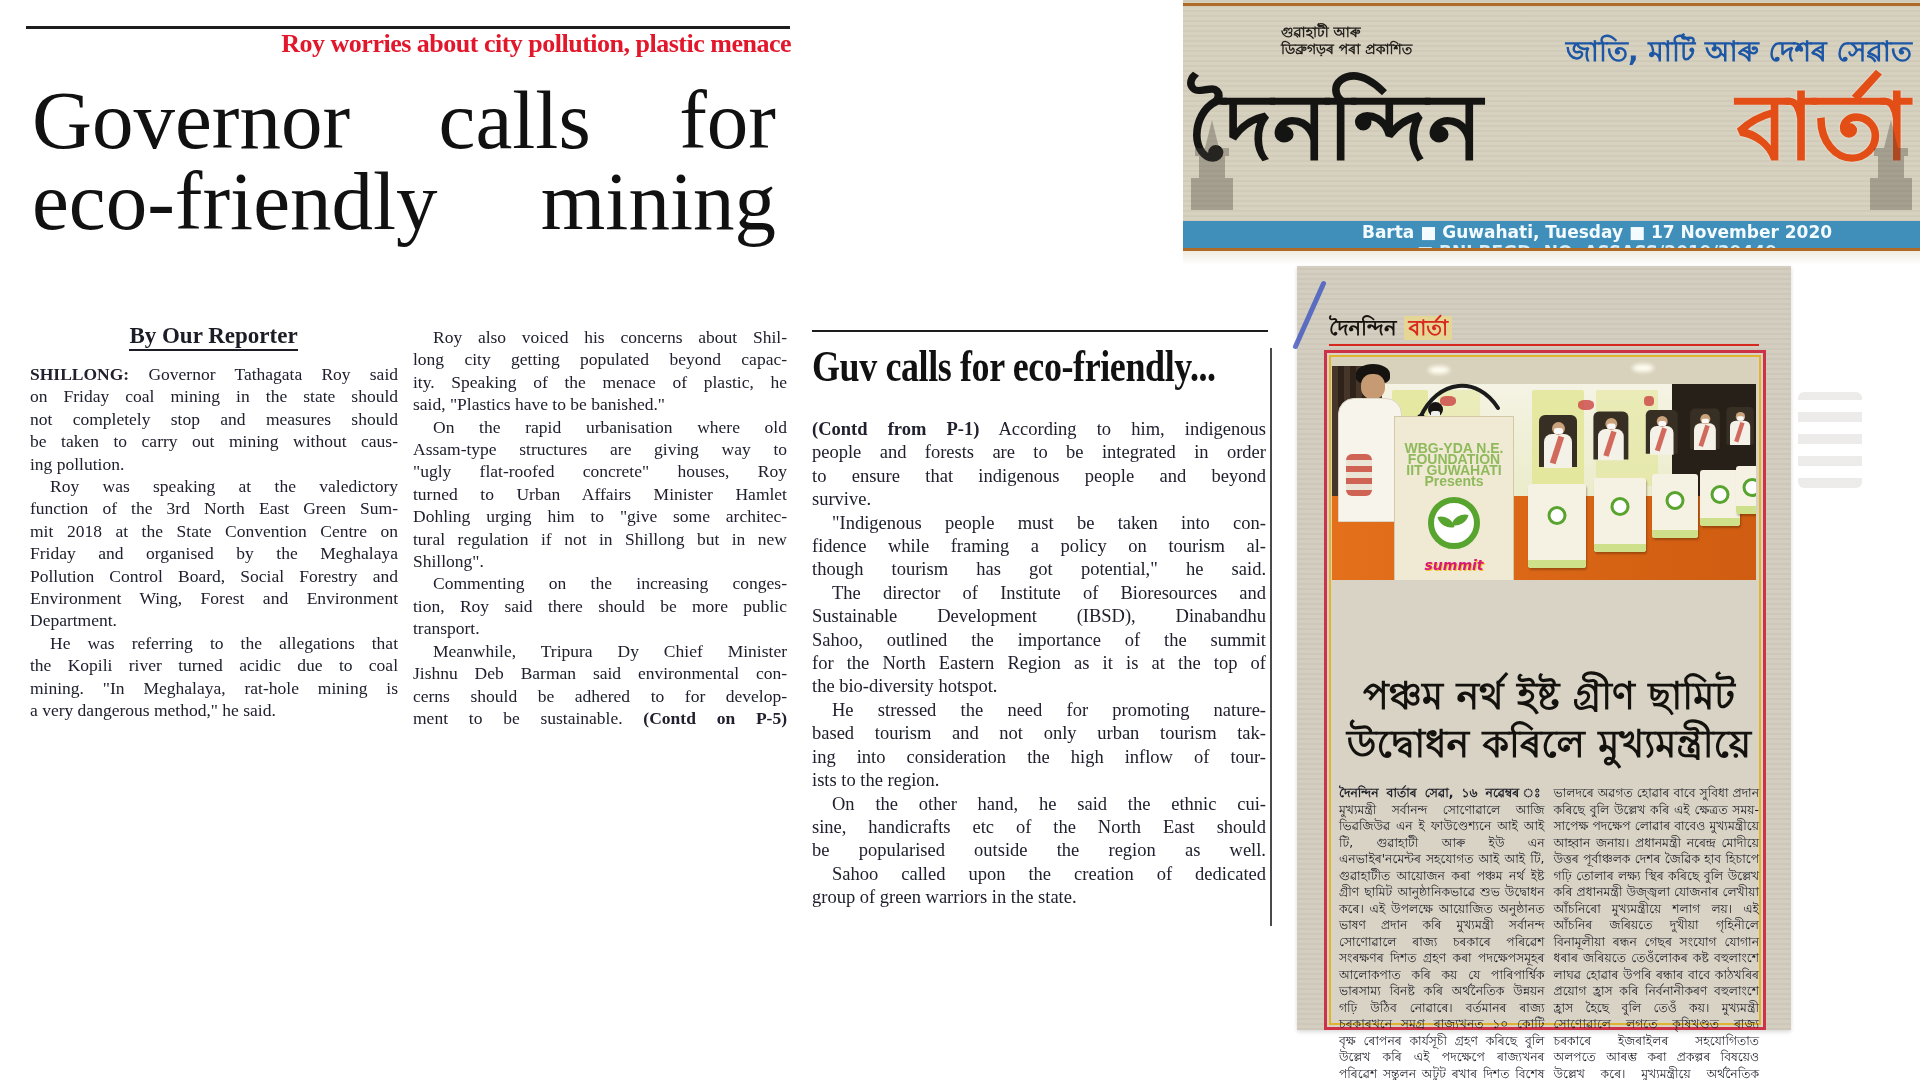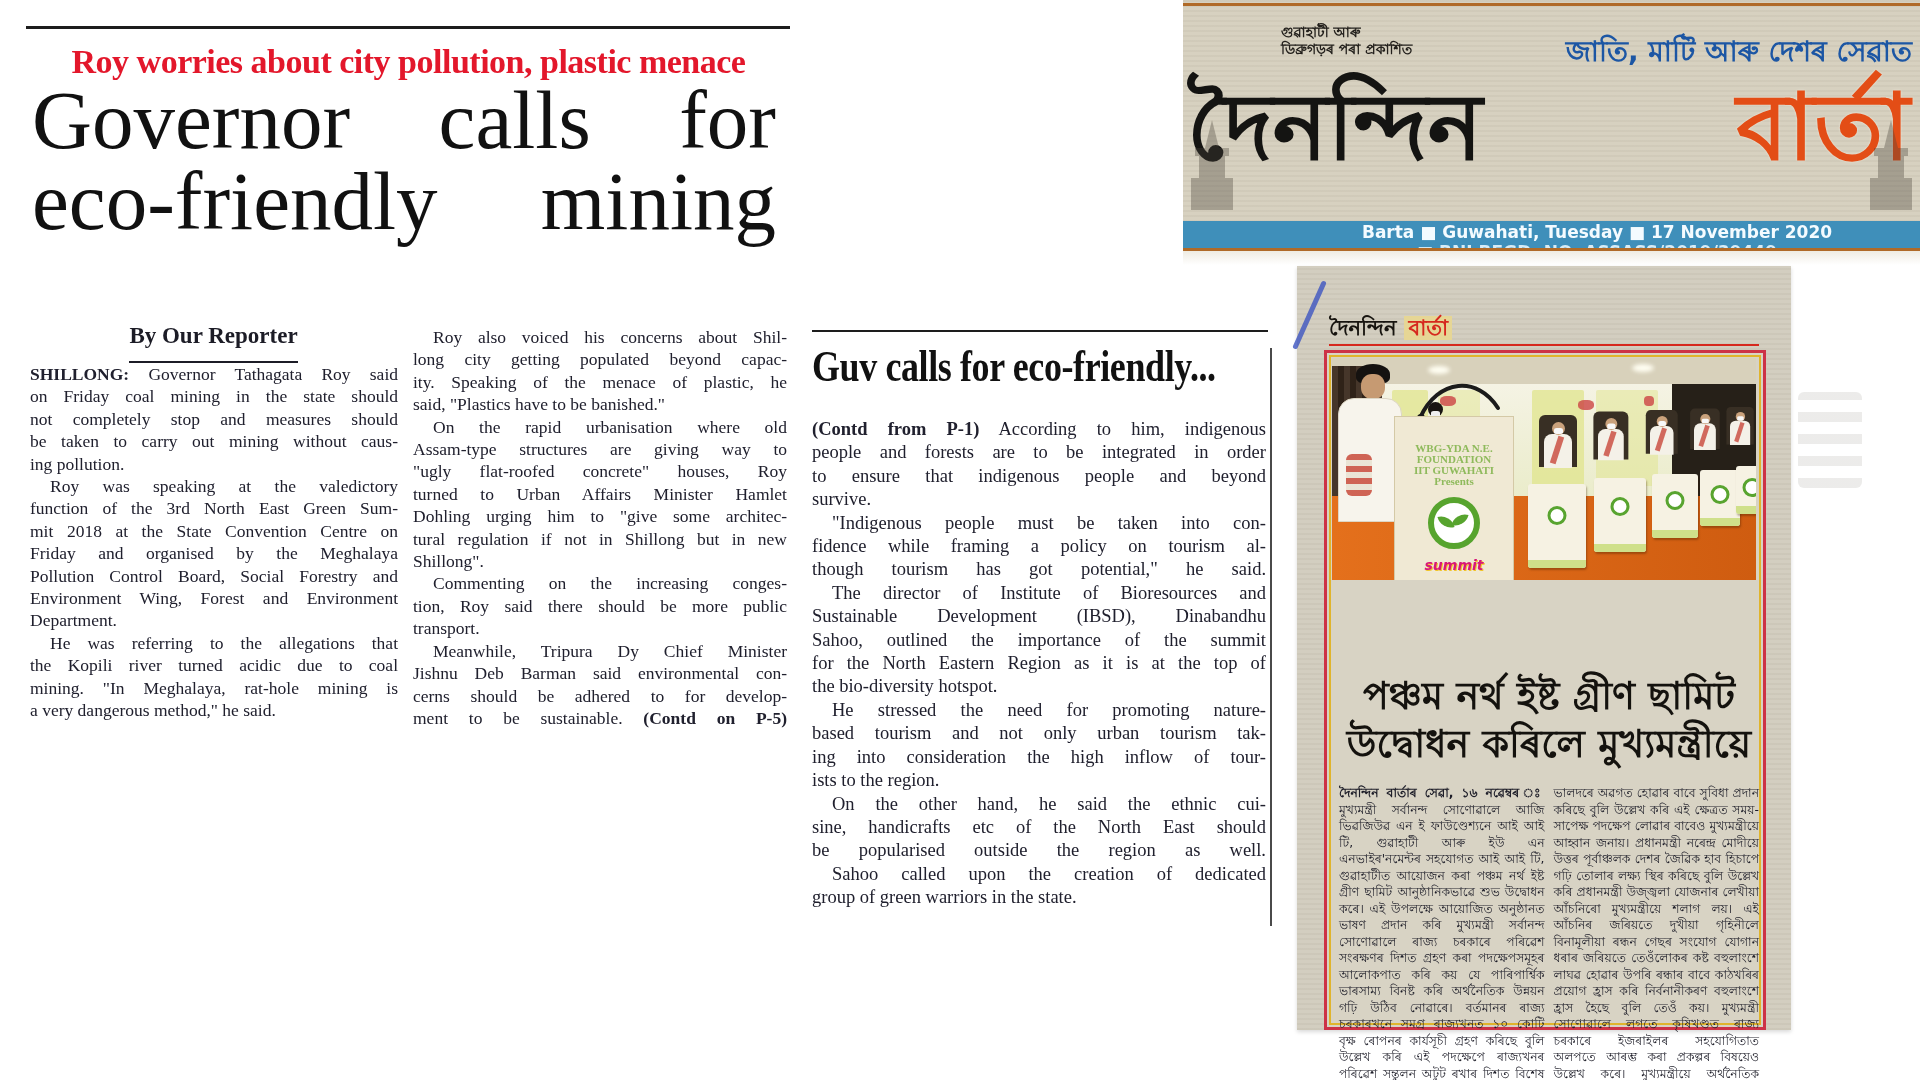--- a/index.html
+++ b/index.html
@@ -9,26 +9,26 @@
   b{font-weight:bold;}
 
   
   .tl{text-align:left;}
   .tl.just{text-align:justify;text-align-last:justify;}
   .tl.ind{text-indent:20px;}
 
   
   .a1{left:26px;top:18px;width:765px;height:720px;}
   .a1-rule{left:0;top:8px;width:764px;height:3px;background:#1d1d1d;}
-  .a1-kicker{left:0;top:25px;width:765px;text-align:center;font-weight:bold;
-             font-size:34px;letter-spacing:-0.5px;color:#e3172b;white-space:nowrap;}
+  .a1-kicker{left:0;top:11px;width:765px;text-align:right;font-weight:bold;
+             font-size:26px;letter-spacing:-0.5px;color:#e3172b;white-space:nowrap;}
   .a1-headline{left:6px;top:62px;width:744px;font-size:83px;line-height:0.98;color:#111;}
   .a1-headline .hline{text-align:justify;text-align-last:justify;}
   .a1-byline{left:0;top:305px;width:375px;text-align:center;font-weight:bold;font-size:23px;}
-  .a1-byline span{border-bottom:2px solid #1c1c26;padding-bottom:13px;}
+  .a1-byline span{border-bottom:2px solid #1c1c26;padding-bottom:1px;}
   .a1col{font-size:17.5px;line-height:22.4px;color:#20202e;}
   .a1c1{left:4px;top:345px;width:368px;}
   .a1c2{left:387px;top:308px;width:374px;}
 
   
   .a2{left:812px;top:330px;width:456px;height:600px;}
   .a2-rule{left:0;top:0;width:456px;height:2px;background:#1d1d1d;}
   .a2-headline{left:0;top:10px;width:560px;font-size:45px;font-weight:bold;color:#111;
                transform:scaleX(0.8);transform-origin:left top;white-space:nowrap;letter-spacing:-0.5px;}
   .a2-body{left:0;top:70px;width:454px;font-size:18.5px;line-height:23.4px;color:#20202e;margin-top:18px;}
@@ -80,21 +80,21 @@
   .ph-light{width:22px;height:8px;background:#fffef2;border-radius:50%;filter:blur(2px);}
   .ph-wood{left:0;top:8px;width:50px;height:152px;
            background:repeating-linear-gradient(90deg,#46362a 0 6px,#2f2218 6px 12px);}
   .ph-backdrop{left:50px;top:26px;width:290px;height:114px;background:linear-gradient(#f5f3e4,#eaecca);}
   .ph-panel{position:absolute;top:6px;height:96px;background:#e0e48c;opacity:.75;border-radius:2px;}
   .ph-reddot{position:absolute;width:16px;height:10px;background:#cc4444;border-radius:40%;opacity:.8;}
   .ph-dark{left:340px;top:26px;width:84px;height:116px;background:#262018;}
   .ph-floor{left:0;top:138px;width:424px;height:84px;background:linear-gradient(90deg,#e4701c,#cf5c10);}
   .ph-podium{left:62px;top:58px;width:118px;height:164px;background:#f0e9d4;border:1px solid #d4c9a6;
              text-align:center;}
-  .ph-podium .pod-text{margin-top:26px;font-family:Liberation Serif, serif;font-size:11px;
+  .ph-podium .pod-text{margin-top:26px;font-family:Liberation Sans, sans-serif;font-size:14px;
                        line-height:11px;color:#8fba5c;font-weight:bold;}
   .pod-logo{margin:10px auto 0;width:40px;height:40px;border:6px solid #57a42e;border-radius:50%;
             background:#fff;position:relative;}
   .pod-leaf{position:absolute;width:14px;height:14px;background:#57a42e;}
   .pod-leaf.l1{left:5px;top:12px;border-radius:0 100% 0 100%;transform:rotate(-15deg);}
   .pod-leaf.l2{left:19px;top:10px;border-radius:100% 0 100% 0;transform:rotate(15deg);}
   .pod-summit{margin-top:8px;font-family:"DejaVu Sans",sans-serif;font-weight:bold;font-style:italic;
               font-size:14px;color:#d81878;text-shadow:1px 1px 0 #f2c52a;}
   .ph-man-hair{left:24px;top:6px;width:34px;height:20px;background:#151210;border-radius:50% 50% 30% 30%;}
   .ph-man-face{left:29px;top:16px;width:24px;height:25px;background:#c69a72;border-radius:45%;}

